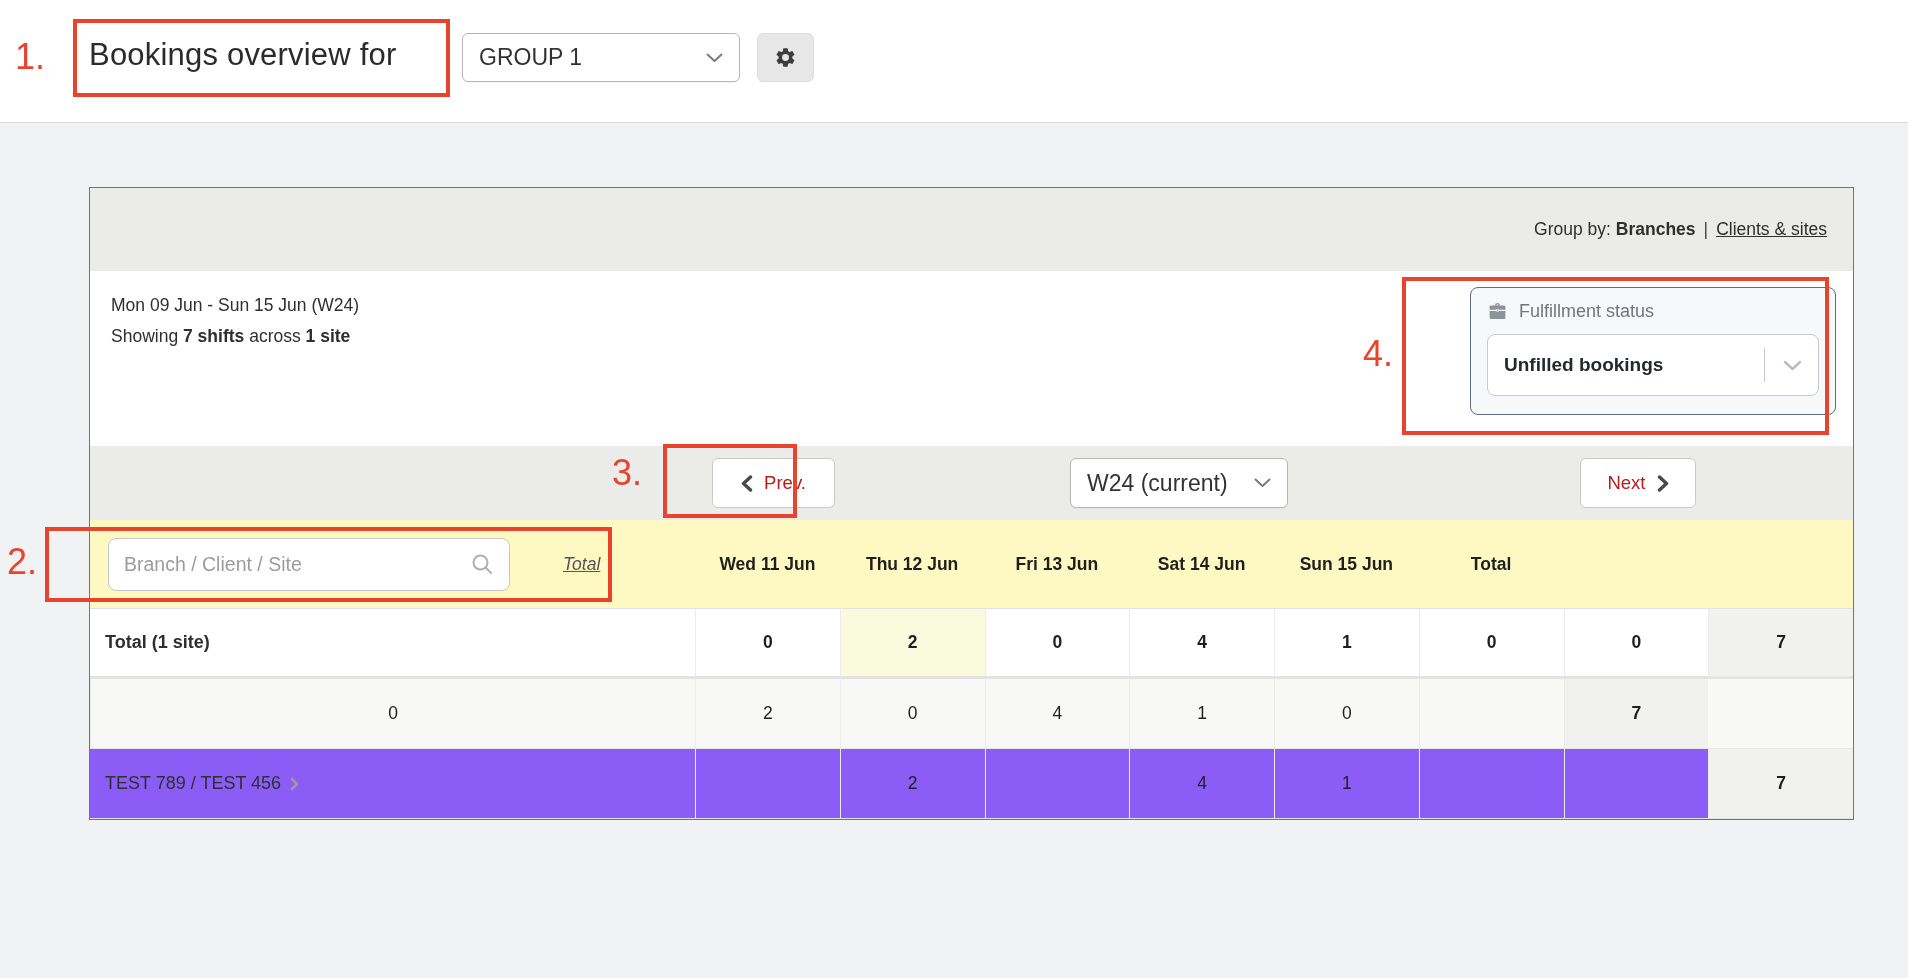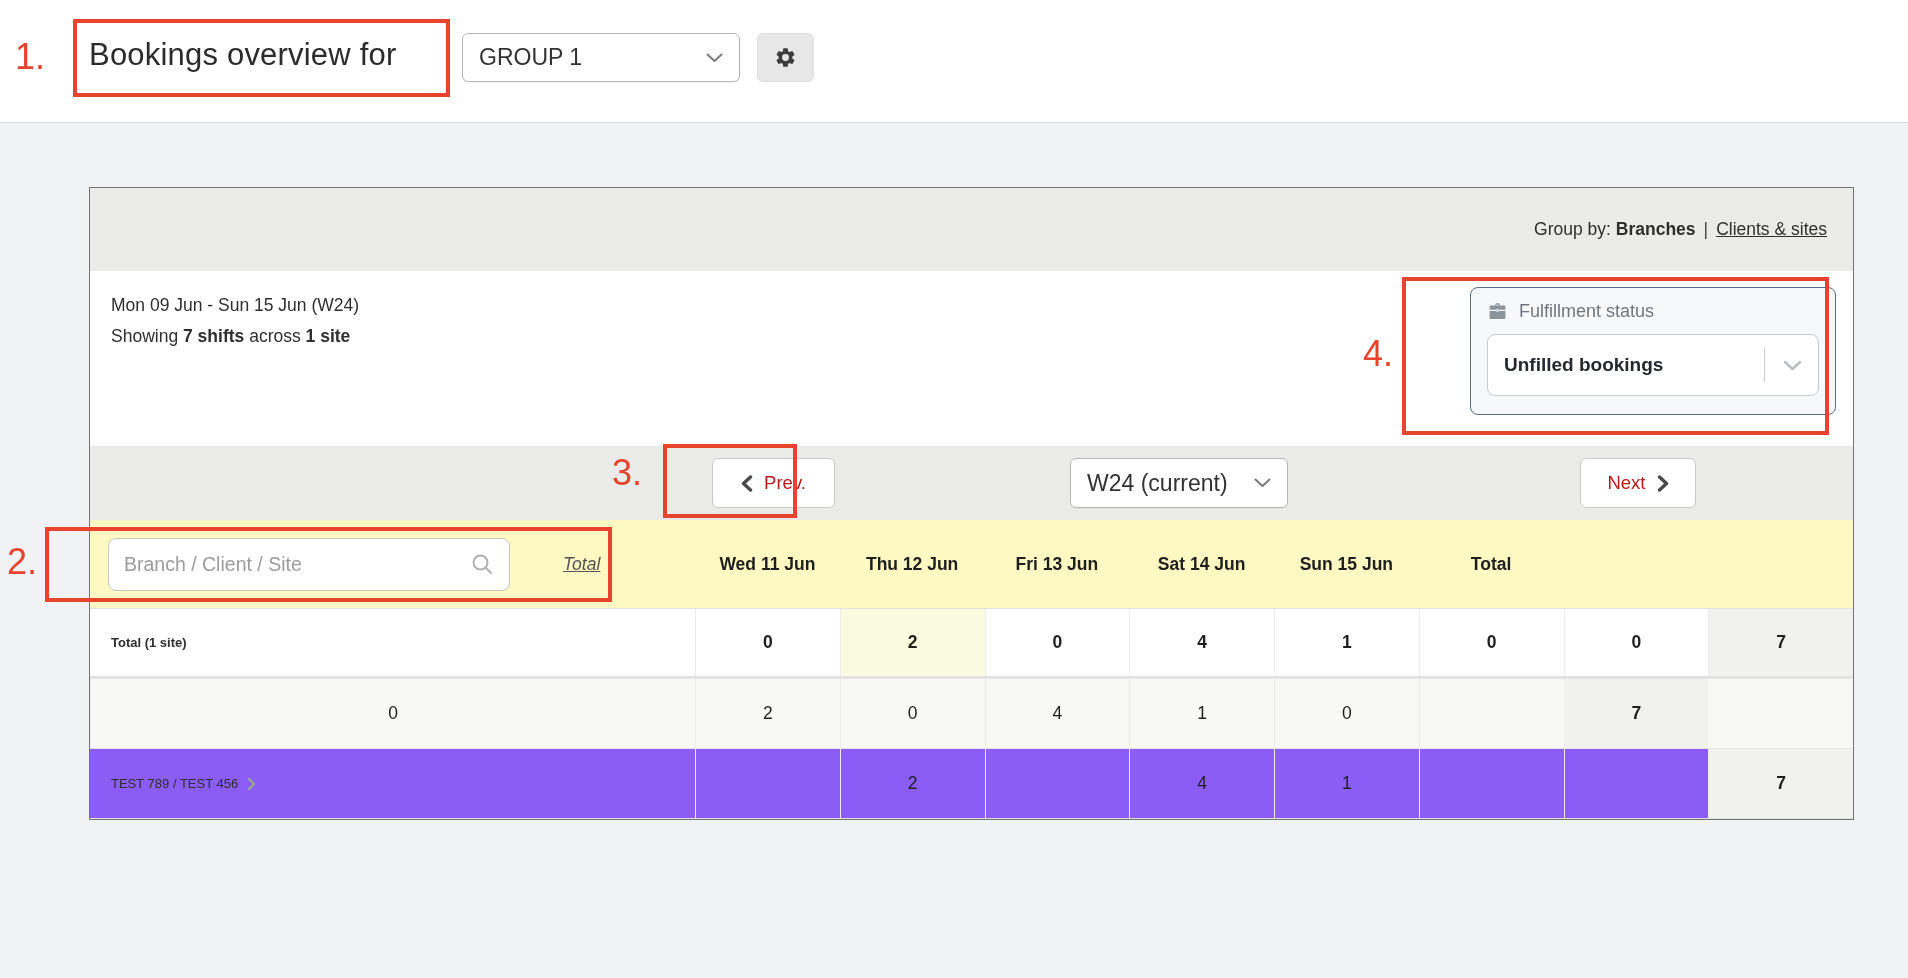--- a/index.html
+++ b/index.html
@@ -69,22 +69,22 @@
   .search-box input::placeholder { color:#9c9c9c; }
   .expand-link { position:absolute; left:473px; top:0; height:100%; display:flex;
                  align-items:center; font-style:italic; text-decoration:underline;
                  color:#555; font-size:17.5px; cursor:pointer; }
   .head-cols { position:absolute; left:605px; top:0; width:1158px; height:100%;
                display:grid; grid-template-columns:repeat(8,1fr); }
   .head-col { display:flex; align-items:center; justify-content:center;
               font-weight:bold; font-size:17.5px; color:#1f1f1f; }
 
   .t-row { display:grid; grid-template-columns:605px repeat(8,1fr); height:70px; }
-  .t-label { display:flex; align-items:center; gap:9px; padding-left:21px;
-             font-size:13px; color:#2f2f2f; }
+  .t-label { display:flex; align-items:center; gap:9px; padding-left:15px;
+             font-size:18px; color:#2f2f2f; }
   .t-cell { display:flex; align-items:center; justify-content:center;
             font-size:17.5px; color:#1f1f1f; border-left:1px solid #ececec; }
   .row-total { background:#fff; border-bottom:3px solid #e3e3e3; }
   .row-total .t-label, .row-total .t-cell { font-weight:bold; }
   .row-branch { background:#f8f8f7; border-bottom:1px solid #e6e6e6; }
   .row-test { background:#8b5cf6; border-bottom:1px solid #e2e2e2; }
   .cell-today-hl { background:#fafadf; }
   .cell-totalcol { background:#f1f1f0; font-weight:bold; }
 
   

